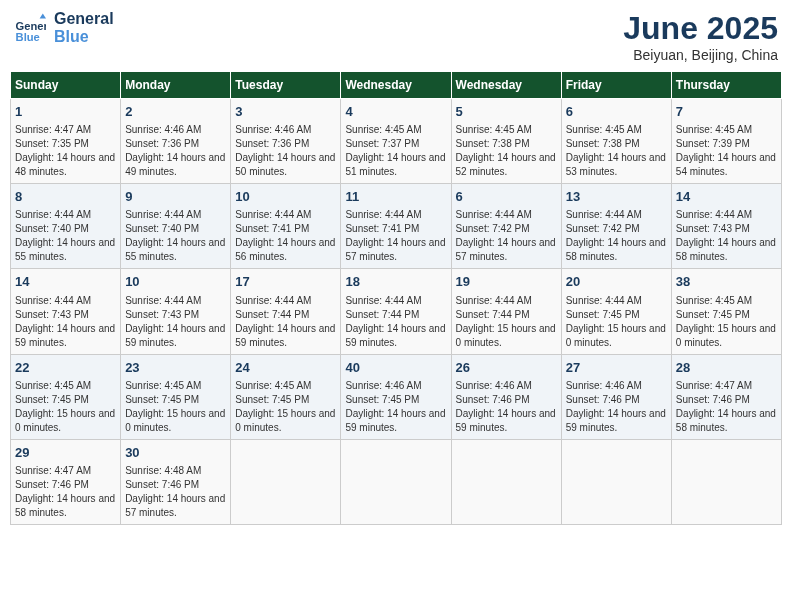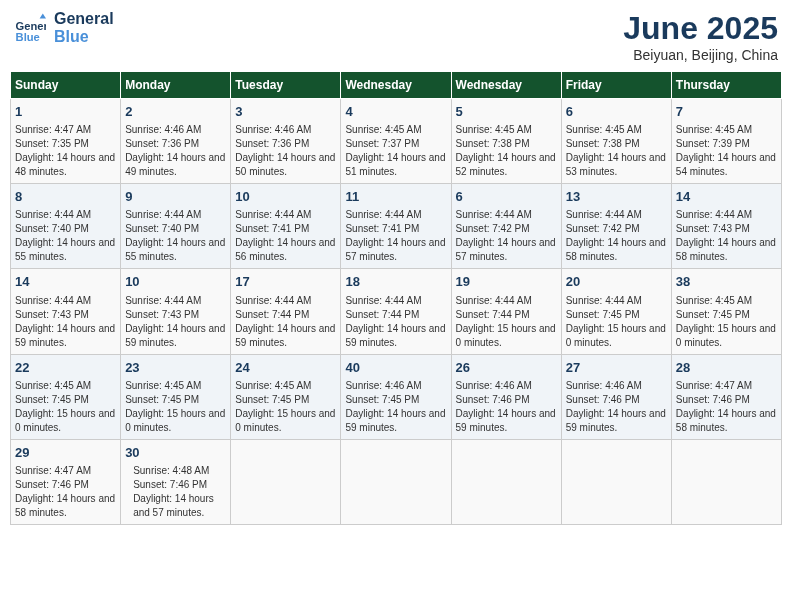--- a/index.html
+++ b/index.html
@@ -294,21 +294,21 @@
       </tr>
       <tr class="week-row">
         <td>
           <span class="day-num">29</span>
           <div class="day-info" style="white-space: pre-wrap;">Sunrise: 4:47 AM
 Sunset: 7:46 PM
 Daylight: 14 hours and 58 minutes.</div>
         </td>
         <td>
           <span class="day-num">30</span>
-          <div class="day-info" style="white-space: pre-wrap; margin-left: 8px;">Sunrise: 4:48 AM
+          <div class="day-info" style="white-space: pre-wrap;">Sunrise: 4:48 AM
 Sunset: 7:46 PM
 Daylight: 14 hours and 57 minutes.</div>
         </td>
         <td class="empty"></td>
         <td class="empty"></td>
         <td class="empty"></td>
         <td class="empty"></td>
         <td class="empty"></td>
       </tr>
     </tbody>

